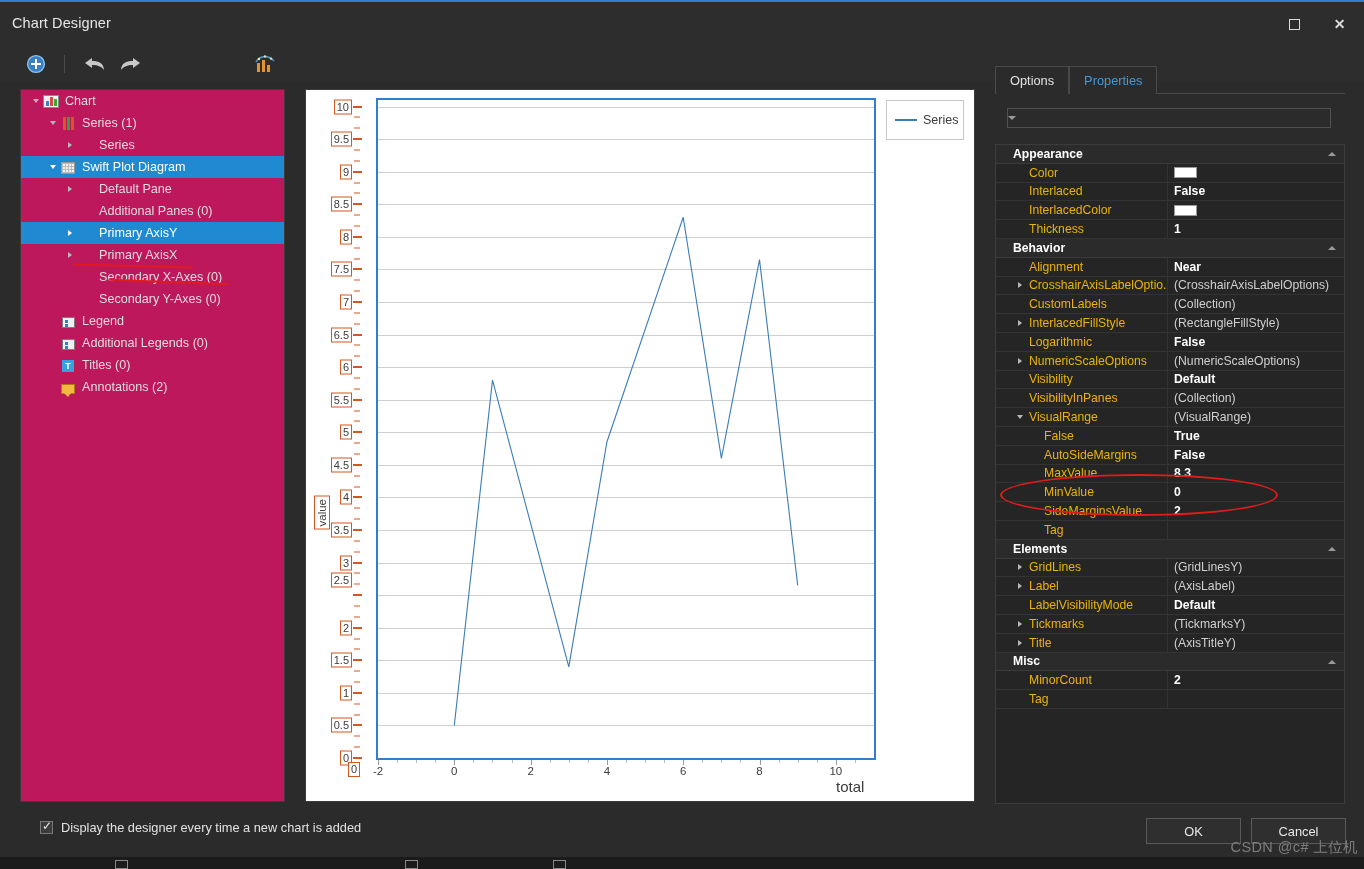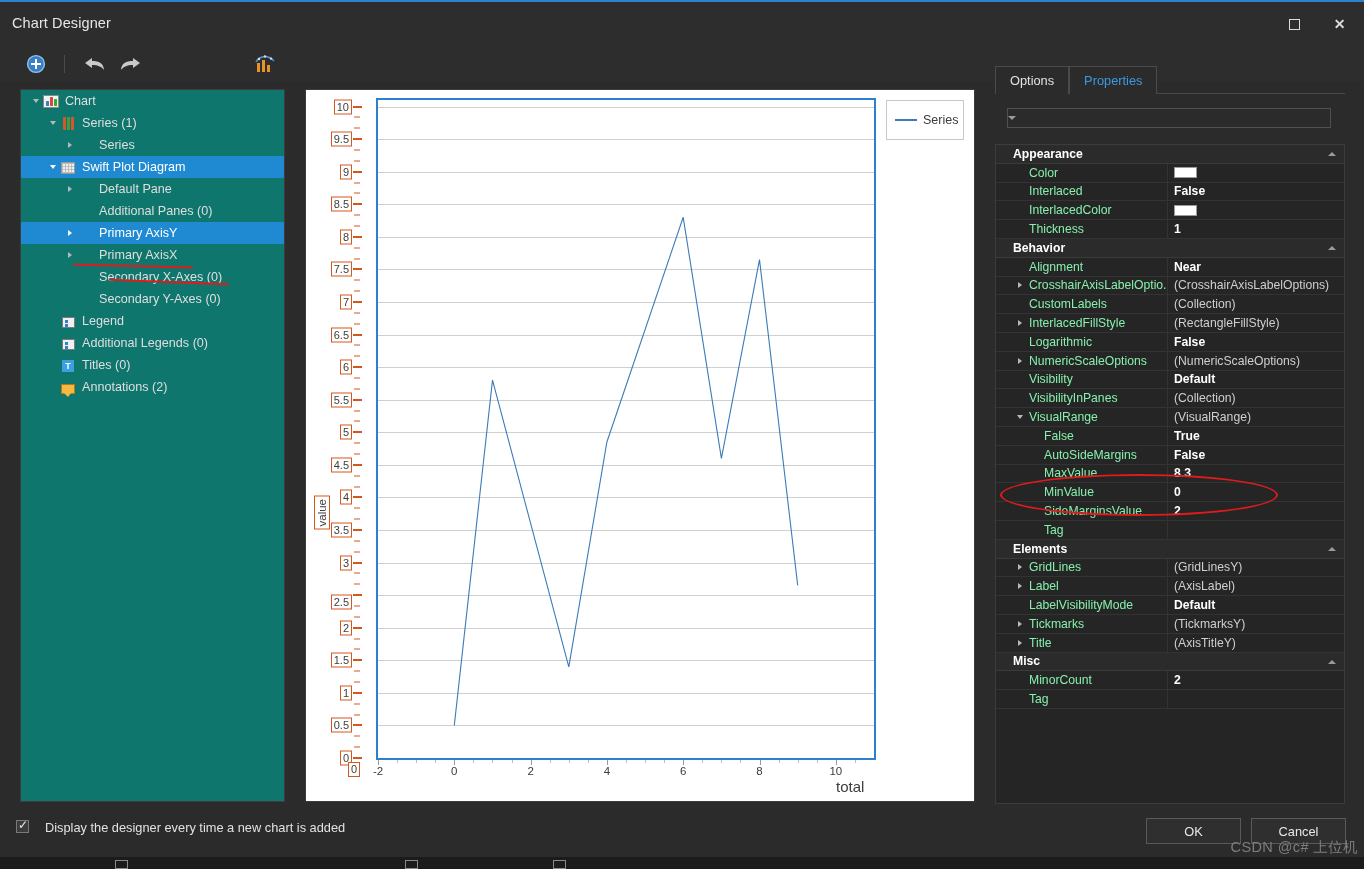--- a/index.html
+++ b/index.html
@@ -54,21 +54,21 @@
   #tb-wizard { left: 253px; }
   .tb-sep {
     position: absolute; left: 64px; top: 11px;
     width: 1px; height: 18px; background: #4a4a4a;
   }
 
   
   .treepanel {
     position: absolute; left: 20px; top: 89px;
     width: 265px; height: 713px;
-    background: #0f766e;
+    background: #be185d;
     border: 1px solid #3c3c3c;
     overflow: hidden;
   }
   .tnode {
     position: relative; height: 22px;
     display: flex; align-items: center;
     font-size: 12.6px; color: #dfdfdf;
     white-space: nowrap;
   }
   .tnode.sel { background: #1f8ad2; color: #ffffff; }
@@ -270,21 +270,21 @@
   .grow.cat .collapser {
     position: absolute; right: 8px; top: 7px;
     width: 0; height: 0;
     border-bottom: 4px solid #9a9a9a;
     border-left: 4px solid transparent;
     border-right: 4px solid transparent;
   }
   .gname {
     width: 172px; flex: 0 0 172px;
     display: flex; align-items: center;
-    color: #86efac; border-right: 1px solid #333333;
+    color: #eab308; border-right: 1px solid #333333;
     height: 100%;
   }
   .gexp {
     width: 13px; flex: 0 0 13px;
     display: flex; align-items: center; justify-content: center;
     margin-left: 17px;
   }
   .gexp.none { visibility: hidden; }
   .gname .txt { padding-left: 3px; white-space: nowrap; overflow: hidden; }
   .gname.ind1 .gexp { margin-left: 17px; }
@@ -302,22 +302,22 @@
     border: 2.6px solid #e01b1b;
     border-radius: 50%;
   }
 
   
   .bottombar {
     position: absolute; left: 0; top: 812px; width: 1364px; height: 45px;
     background: #2b2b2b;
   }
   .cbwrap {
-    position: absolute; left: 16px; top: 8px;
-    display: flex; gap: 16px;
+    position: absolute; left: 40px; top: 8px;
+    display: flex; align-items: center; gap: 8px;
   }
   .cbox {
     width: 13px; height: 13px; background: #3c3c3c; border: 1px solid #7a7a7a;
     position: relative;
   }
   .cbox::after {
     content: '✓'; position: absolute; left: 1px; top: -3px;
     font-size: 12px; color: #e8e8e8;
   }
   .cblabel { font-size: 12.8px; color: #e2e2e2; }
@@ -516,21 +516,21 @@
         <span class="yminormark" style="top:591.993399339934px"></span>
         <span class="yminormark" style="top:581.1353135313532px"></span>
         <span class="ytick" style="top:570.2772277227723px">1.5</span>
         <span class="ytickmark" style="top:570.2772277227723px"></span>
         <span class="yminormark" style="top:559.4191419141914px"></span>
         <span class="yminormark" style="top:548.5610561056105px"></span>
         <span class="ytick" style="top:537.7029702970297px">2</span>
         <span class="ytickmark" style="top:537.7029702970297px"></span>
         <span class="yminormark" style="top:526.8448844884489px"></span>
         <span class="yminormark" style="top:515.986798679868px"></span>
-        <span class="ytick" style="top:512px">2.5</span>
+        <span class="ytick" style="top:490px">2.5</span>
         <span class="ytickmark" style="top:505.1287128712871px"></span>
         <span class="yminormark" style="top:494.2706270627063px"></span>
         <span class="yminormark" style="top:483.4125412541254px"></span>
         <span class="ytick" style="top:472.5544554455446px">3</span>
         <span class="ytickmark" style="top:472.5544554455446px"></span>
         <span class="yminormark" style="top:461.6963696369637px"></span>
         <span class="yminormark" style="top:450.8382838283828px"></span>
         <span class="ytick" style="top:439.98019801980195px">3.5</span>
         <span class="ytickmark" style="top:439.98019801980195px"></span>
         <span class="yminormark" style="top:429.1221122112211px"></span>

